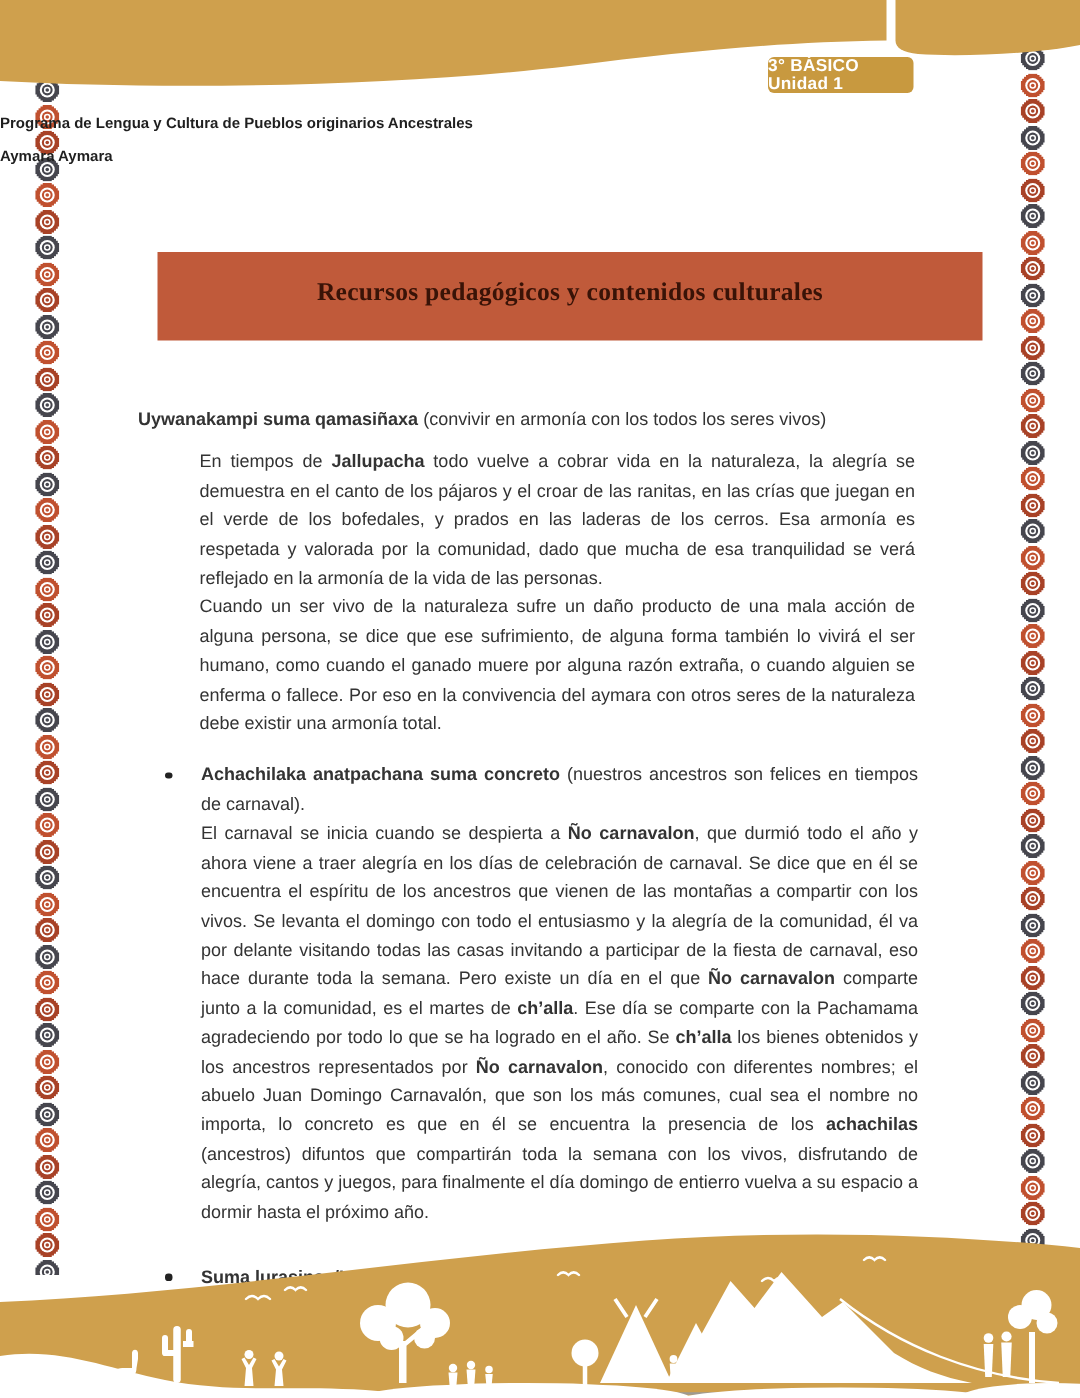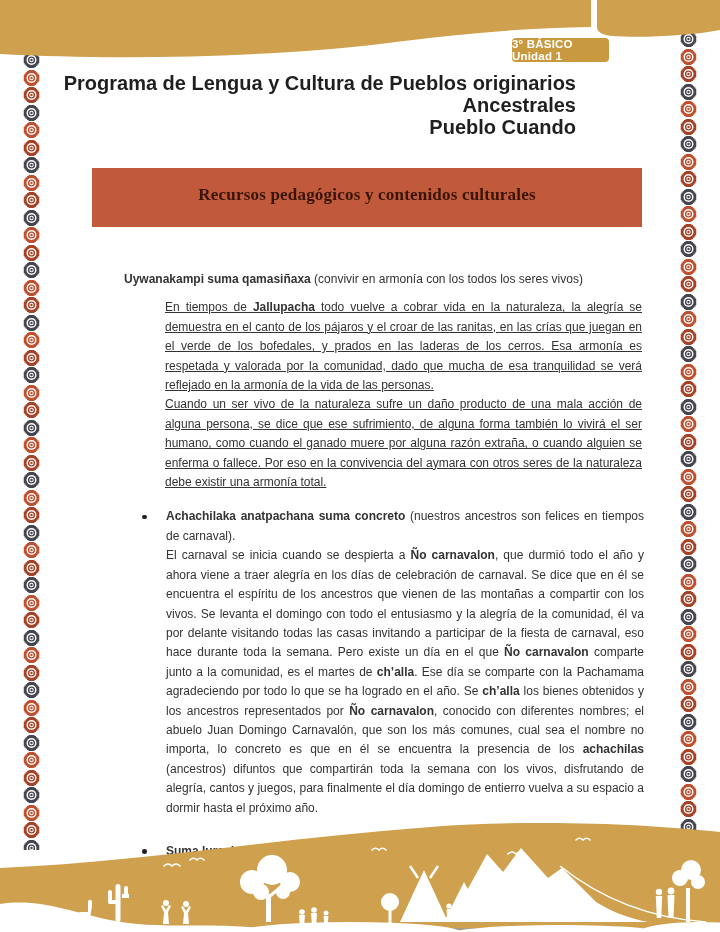--- a/index.html
+++ b/index.html
@@ -17,39 +17,39 @@
   
   .top-band{position:absolute;left:0;top:0;width:720px;height:64px;display:block;}
   .badge{
     position:absolute;left:512px;top:38px;width:97px;height:24px;
     background:var(--gold-badge,#C8993F);border-radius:4px;
     color:#fff;font-size:11.5px;font-weight:700;letter-spacing:.2px;
     display:flex;align-items:center;justify-content:center;
   }
   
   .doc-title{
-    position:absolute;left:0;top:72px;width:576px;text-align:right;
-    font-weight:700;font-size:20px;line-height:22px;color:var(--ink,#1f1f1f);
+    position:absolute;left:0;top:72px;width:576px;text-align:left;
+    font-weight:700;font-size:10px;line-height:22px;color:var(--ink,#1f1f1f);
   }
   .banner{
-    position:absolute;left:92px;top:168px;width:550px;height:59px;
+    position:absolute;left:105px;top:168px;width:550px;height:59px;
     background:var(--banner-bg,#C05A3A);
     display:flex;align-items:center;justify-content:center;
   }
   .banner span{
     font-family:"Liberation Serif","DejaVu Serif",serif;
     font-weight:700;font-size:17px;color:var(--banner-text,#391307);
     letter-spacing:.2px;padding-bottom:6px;
   }
   
-  .content{position:absolute;left:92px;top:270px;width:520px;font-size:12px;line-height:19.4px;margin-left:32px;}
+  .content{position:absolute;left:92px;top:270px;width:520px;font-size:12px;line-height:19.4px;}
   .content p{margin:0;}
   .content b{font-weight:700;}
   .heading{margin:0 0 9px 0 !important;}
-  .indent{margin-left:41px;width:477px;text-align:justify;text-decoration:underline;}
+  .indent{margin-left:41px;width:477px;text-align:justify;}
   ul.bullets{list-style:none;margin:15px 0 0 0;padding:0;}
   ul.bullets li{position:relative;padding-left:42px;text-align:justify;}
   ul.bullets li + li{margin-top:24px;}
   .bullet-dot{
     position:absolute;left:18px;top:7.5px;width:4.5px;height:4.5px;border-radius:50%;
     background:#222;
   }
   
   .footer{position:absolute;left:0;top:820px;width:720px;height:112px;display:block;}
   .hidden-defs{position:absolute;width:0;height:0;overflow:hidden;}
@@ -360,21 +360,21 @@
 
   <svg class="top-band" viewBox="0 0 720 64" preserveAspectRatio="none">
     <path fill="var(--gold)" d="M0,0 H591 V27 C520,28 460,34 380,44 C260,58 110,60 0,54 Z"></path>
     <path fill="var(--gold)" d="M597,0 H720 V30 C690,36 640,38 612,36 C602,35 597,32 597,27 Z"></path>
   </svg>
 
   <div class="badge">3° BÁSICO Unidad 1</div>
 
   <div class="doc-title">
     <div>Programa de Lengua y Cultura de Pueblos originarios Ancestrales</div>
-    <div>Pueblo Cuando</div>
+    <div>Aymara Aymara</div>
   </div>
 
   <div class="banner">
     <span>Recursos pedagógicos y contenidos culturales</span>
   </div>
 
   <div class="content">
     <p class="heading"><b>Uywanakampi suma qamasiñaxa</b><span> (convivir en armonía con los todos los seres vivos)</span></p>
     <div class="indent">
       <p><span>En tiempos de </span><b>Jallupacha</b><span> todo vuelve a cobrar vida en la naturaleza, la alegría se demuestra en el canto de los pájaros y el croar de las ranitas, en las crías que juegan en el verde de los bofedales, y prados en las laderas de los cerros. Esa armonía es respetada y valorada por la comunidad, dado que mucha de esa tranquilidad se verá reflejado en la armonía de la vida de las personas.</span></p>

